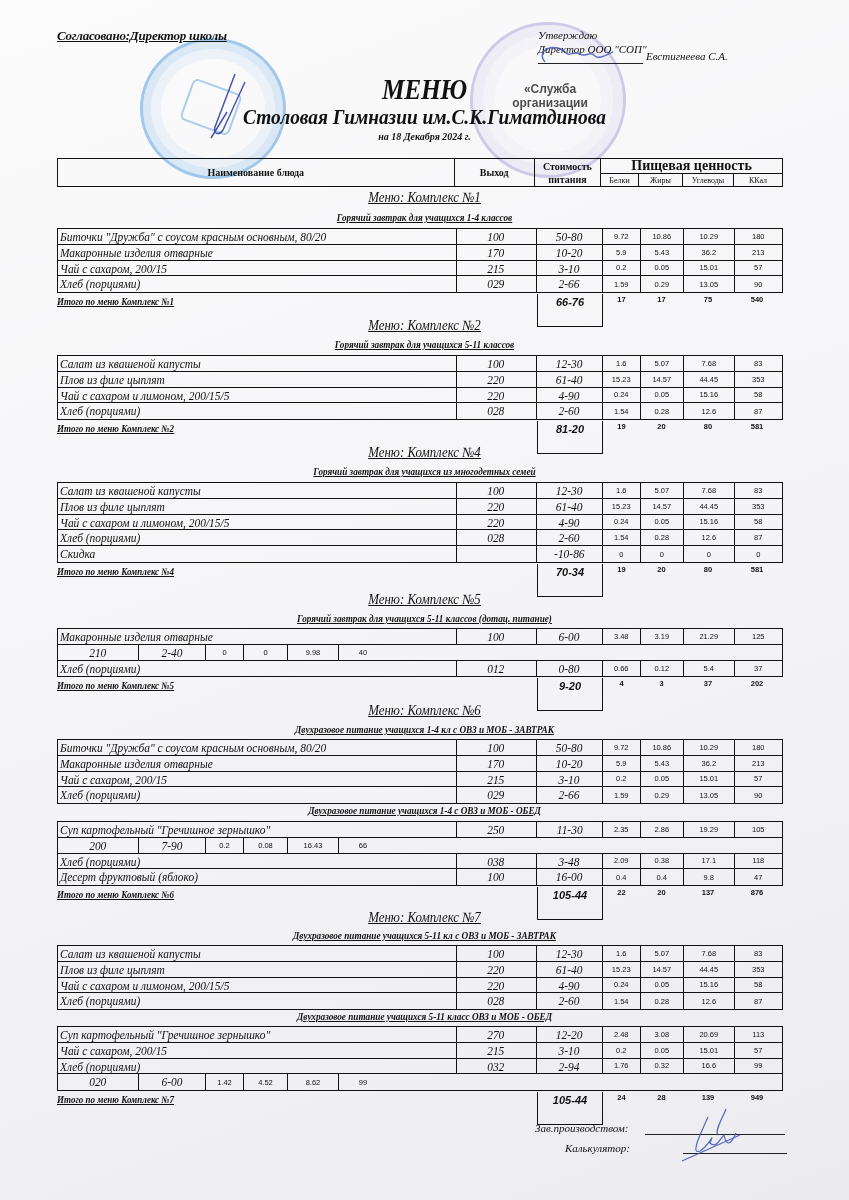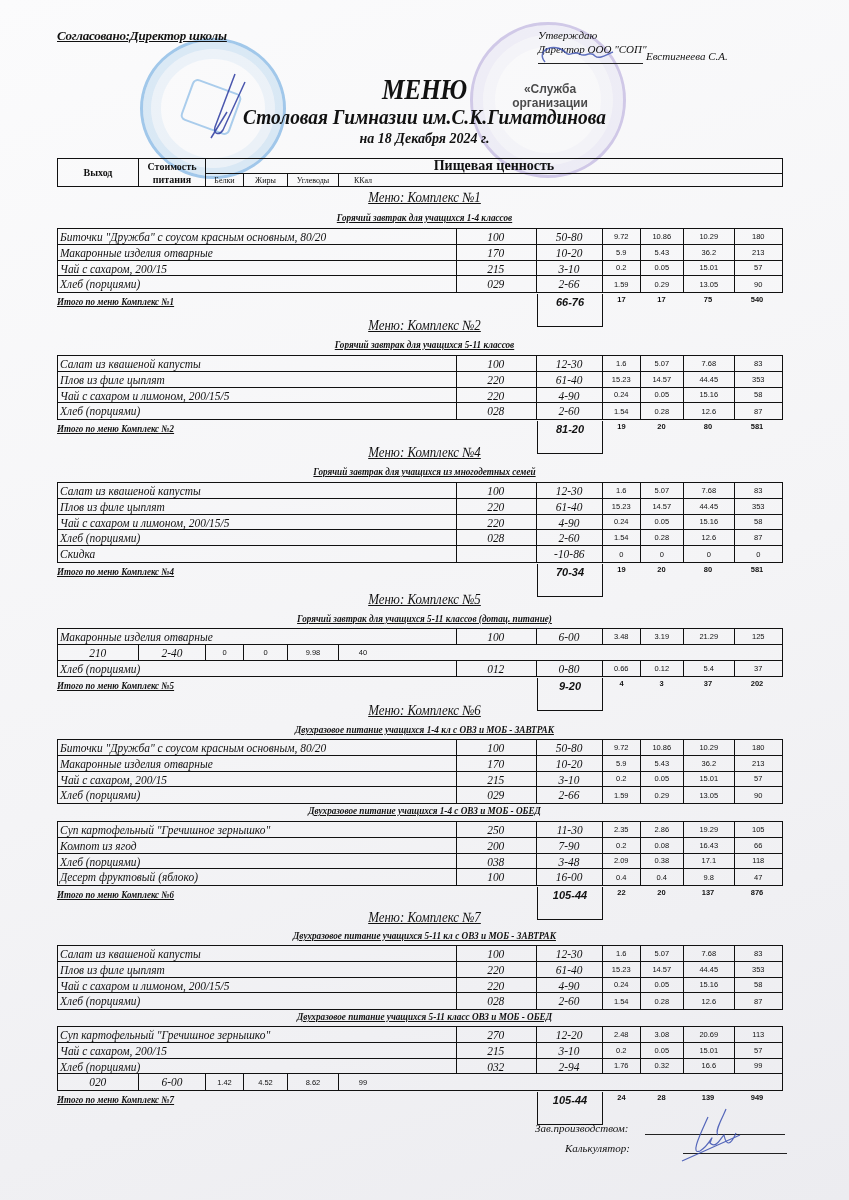--- a/index.html
+++ b/index.html
@@ -25,21 +25,21 @@
   .menu-title {
     left: 0; width: 849px; top: 72px; text-align: center;
     font-size: 30px; font-style: italic; font-weight: bold; letter-spacing: -0.5px;
     transform: scaleX(0.85);
   }
   .canteen {
     left: 0; width: 849px; top: 104px; text-align: center; font-size: 22px;
     font-style: italic; font-weight: bold; transform: scaleX(0.88);
   }
   .date {
-    left: 0; width: 849px; top: 131px; text-align: center; font-size: 14px;
+    left: 0; width: 849px; top: 131px; text-align: center; font-size: 10px;
     font-style: italic; font-weight: bold;
   }
   
   .stamp {
     border-radius: 50%; opacity: 0.55;
   }
   .stamp-blue {
     left: 140px; top: 38px; width: 140px; height: 135px;
     border: 3px solid #5aa0dd;
     box-shadow: inset 0 0 0 8px rgba(90,160,221,0.25), inset 0 0 0 18px rgba(90,160,221,0.15);
@@ -146,20 +146,21 @@
   <svg width="50" height="70">
       <path d="M30 2 L 10 55 C 8 62, 14 64, 18 58 L 40 10 M 22 40 L 6 66" stroke="#2c3aa0" stroke-width="1.5" fill="none" opacity="0.85"></path>
     </svg>
 </div>
 
 <div class="abs menu-title">МЕНЮ</div>
 <div class="abs canteen">Столовая Гимназии им.С.К.Гиматдинова</div>
 <div class="abs date">на 18 Декабря 2024 г.</div>
 
 <div class="abs hdr">
+  <div class="c-name">Наименование блюда</div>
   <div class="c-out">Выход</div>
   <div class="c-cost">
     <span>Стоимость</span>
     <span>питания</span>
   </div>
   <div class="c-nut">
     <div class="t">Пищевая ценность</div>
     <div class="sub">
       <span class="w-b">Белки</span>
       <span class="w-j">Жиры</span>
@@ -398,21 +399,20 @@
       <div class="row">
         <div class="name"><span>Суп картофельный "Гречишное зернышко"</span></div>
         <div class="out"><span>250</span></div>
         <div class="cost"><span>11-30</span></div>
         <div class="n w-b">2.35</div>
         <div class="n w-j">2.86</div>
         <div class="n w-u">19.29</div>
         <div class="n w-k">105</div>
       </div>
       <div class="row">
-        <div class="name"><span>Компот из  ягод</span></div>
         <div class="out"><span>200</span></div>
         <div class="cost"><span>7-90</span></div>
         <div class="n w-b">0.2</div>
         <div class="n w-j">0.08</div>
         <div class="n w-u">16.43</div>
         <div class="n w-k">66</div>
       </div>
       <div class="row">
         <div class="name"><span>Хлеб (порциями)</span></div>
         <div class="out"><span>038</span></div>

